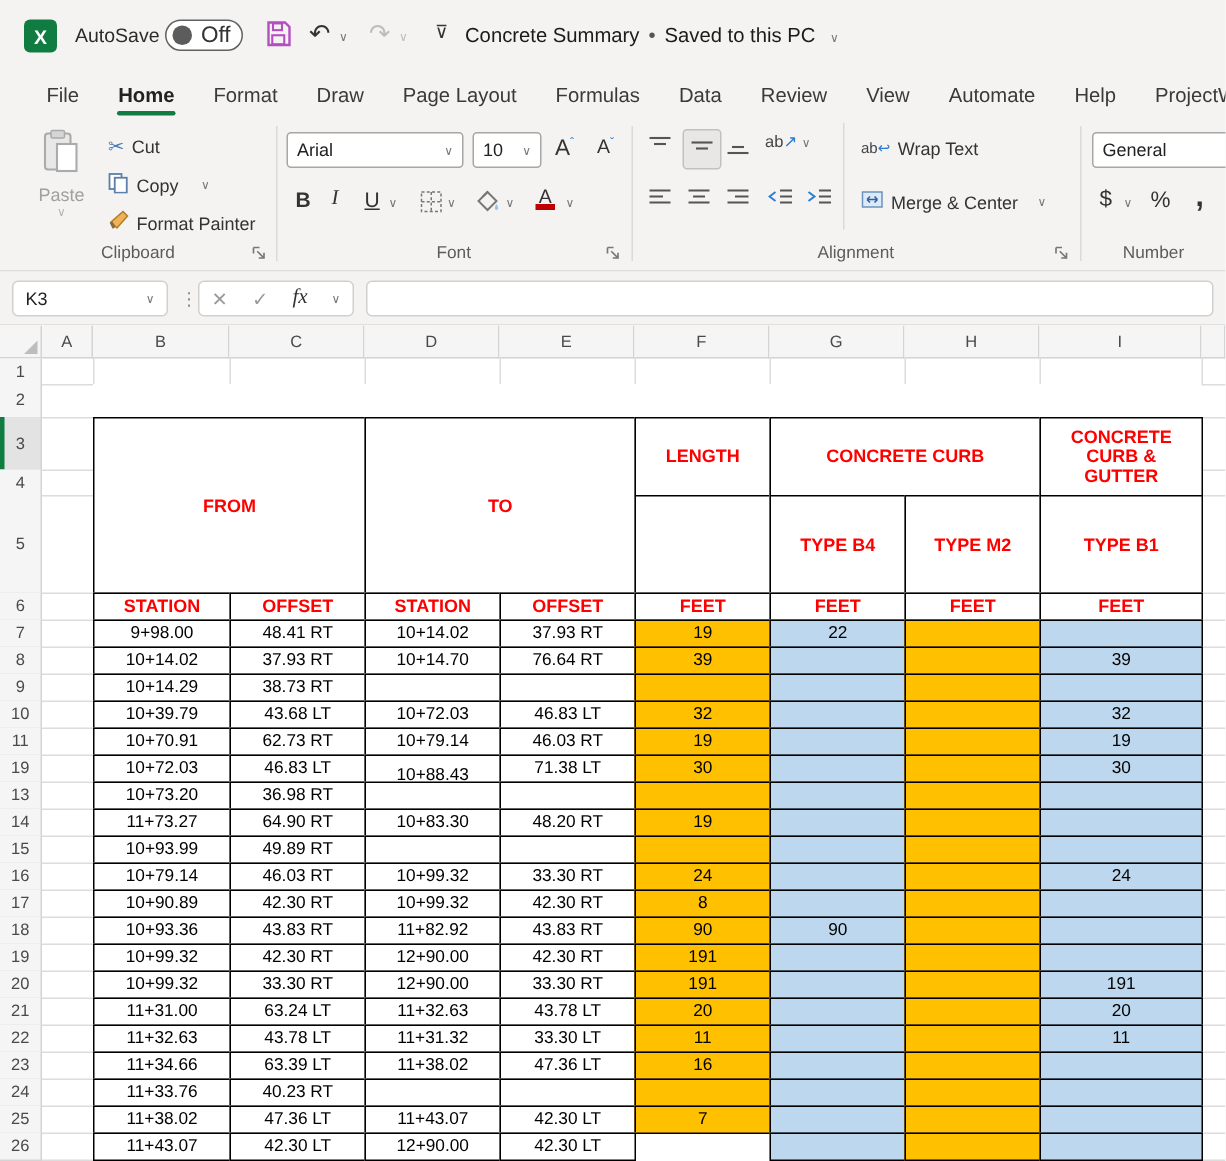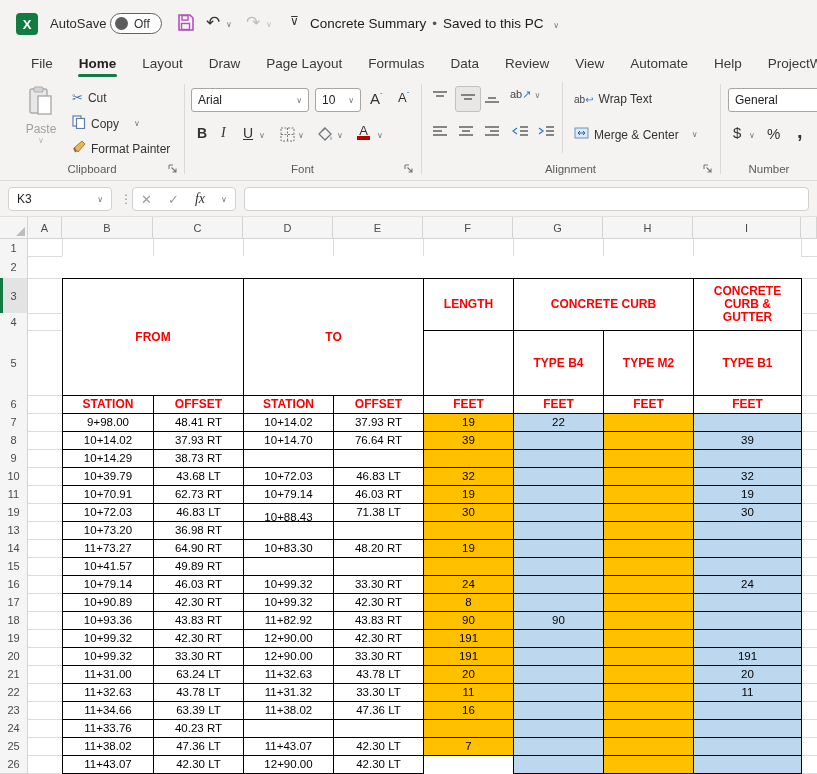--- a/index.html
+++ b/index.html
@@ -7,21 +7,21 @@
   body { font-family:"Liberation Sans", sans-serif; background:#f4f3f2; }
   .app { position:relative; width:817px; height:774px; }
   .abs { position:absolute; }
 
   
   .titlebar { position:absolute; left:0; top:0; width:817px; height:48px; background:#f4f3f2; }
   .xl-icon { position:absolute; left:16px; top:13px; width:22px; height:22px; background:#107C41; border-radius:4px; color:#fff; font-weight:bold; font-size:13px; display:flex; align-items:center; justify-content:center; }
   .autosave-label { position:absolute; left:50px; top:16px; font-size:13px; color:#2b2b2b; }
   .toggle { position:absolute; left:110px; top:13px; width:52px; height:21px; border:1px solid #616161; border-radius:11px; background:#fff; display:flex; align-items:center; }
   .toggle .knob { width:13px; height:13px; border-radius:50%; background:#5c5c5c; margin-left:4px; }
-  .toggle .state { font-size:12px; color:#333; margin-left:6px; }
+  .toggle .state { font-size:15px; color:#333; margin-left:6px; }
   .qat-icon { position:absolute; top:12px; font-size:17px; color:#333; cursor:default; }
   .chev { font-size:8px; color:#777; }
   .doc-title { position:absolute; left:310px; top:16px; font-size:13.5px; color:#1b1b1b; white-space:nowrap; }
   .doc-title .sep { color:#555; margin:0 6px; }
   .disabled-ico { color:#bdbdbd !important; }
 
   
   .menubar { position:absolute; left:0; top:48px; width:817px; height:30px; display:flex; align-items:center; gap:0; padding-left:18px; background:#f4f3f2; }
   .mtab { font-size:13.5px; color:#3a3a3a; padding:0 13px; height:30px; display:flex; align-items:center; position:relative; white-space:nowrap; }
   .mtab.active { font-weight:bold; color:#222; }
@@ -84,21 +84,21 @@
     <span class="qat-icon" style="left:290px; top:14px; font-size:12px;">⊽</span>
     <div class="doc-title">
       <span>Concrete Summary</span><span class="sep">•</span><span>Saved to this PC</span>
       <span class="chev" style="margin-left:6px;">∨</span>
     </div>
   </div>
 
   <div class="menubar" id="menubar">
       <div class="mtab">File</div>
       <div class="mtab active">Home</div>
-      <div class="mtab">Layout</div>
+      <div class="mtab">Format</div>
       <div class="mtab">Draw</div>
       <div class="mtab">Page Layout</div>
       <div class="mtab">Formulas</div>
       <div class="mtab">Data</div>
       <div class="mtab">Review</div>
       <div class="mtab">View</div>
       <div class="mtab">Automate</div>
       <div class="mtab">Help</div>
       <div class="mtab">ProjectWise</div>
     </div>
@@ -460,21 +460,21 @@
       <div class="tcell fill-orange" style="left: 603px; top: 304px; width: 91px; height: 19px;"></div>
       <div class="tcell fill-blue" style="left: 693px; top: 304px; width: 109px; height: 19px;"></div>
       <div class="tcell " style="left: 62px; top: 322px; width: 92px; height: 19px;">11+73.27</div>
       <div class="tcell " style="left: 153px; top: 322px; width: 91px; height: 19px;">64.90 RT</div>
       <div class="tcell " style="left: 243px; top: 322px; width: 91px; height: 19px;">10+83.30</div>
       <div class="tcell " style="left: 333px; top: 322px; width: 91px; height: 19px;">48.20 RT</div>
       <div class="tcell fill-orange" style="left: 423px; top: 322px; width: 91px; height: 19px;">19</div>
       <div class="tcell fill-blue" style="left: 513px; top: 322px; width: 91px; height: 19px;"></div>
       <div class="tcell fill-orange" style="left: 603px; top: 322px; width: 91px; height: 19px;"></div>
       <div class="tcell fill-blue" style="left: 693px; top: 322px; width: 109px; height: 19px;"></div>
-      <div class="tcell " style="left: 62px; top: 340px; width: 92px; height: 19px;">10+41.57</div>
+      <div class="tcell " style="left: 62px; top: 340px; width: 92px; height: 19px;">10+93.99</div>
       <div class="tcell " style="left: 153px; top: 340px; width: 91px; height: 19px;">49.89 RT</div>
       <div class="tcell " style="left: 243px; top: 340px; width: 91px; height: 19px;"></div>
       <div class="tcell " style="left: 333px; top: 340px; width: 91px; height: 19px;"></div>
       <div class="tcell fill-orange" style="left: 423px; top: 340px; width: 91px; height: 19px;"></div>
       <div class="tcell fill-blue" style="left: 513px; top: 340px; width: 91px; height: 19px;"></div>
       <div class="tcell fill-orange" style="left: 603px; top: 340px; width: 91px; height: 19px;"></div>
       <div class="tcell fill-blue" style="left: 693px; top: 340px; width: 109px; height: 19px;"></div>
       <div class="tcell " style="left: 62px; top: 358px; width: 92px; height: 19px;">10+79.14</div>
       <div class="tcell " style="left: 153px; top: 358px; width: 91px; height: 19px;">46.03 RT</div>
       <div class="tcell " style="left: 243px; top: 358px; width: 91px; height: 19px;">10+99.32</div>

